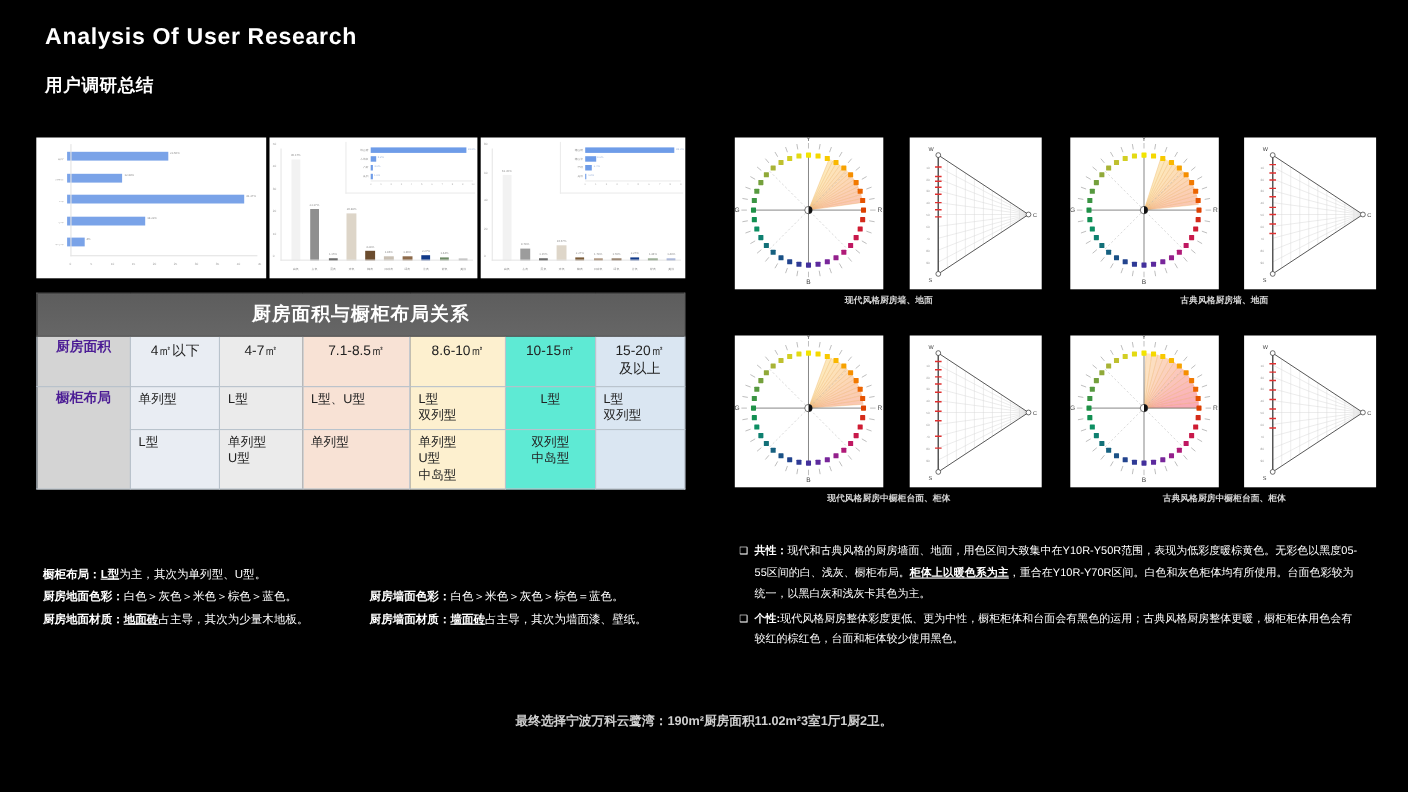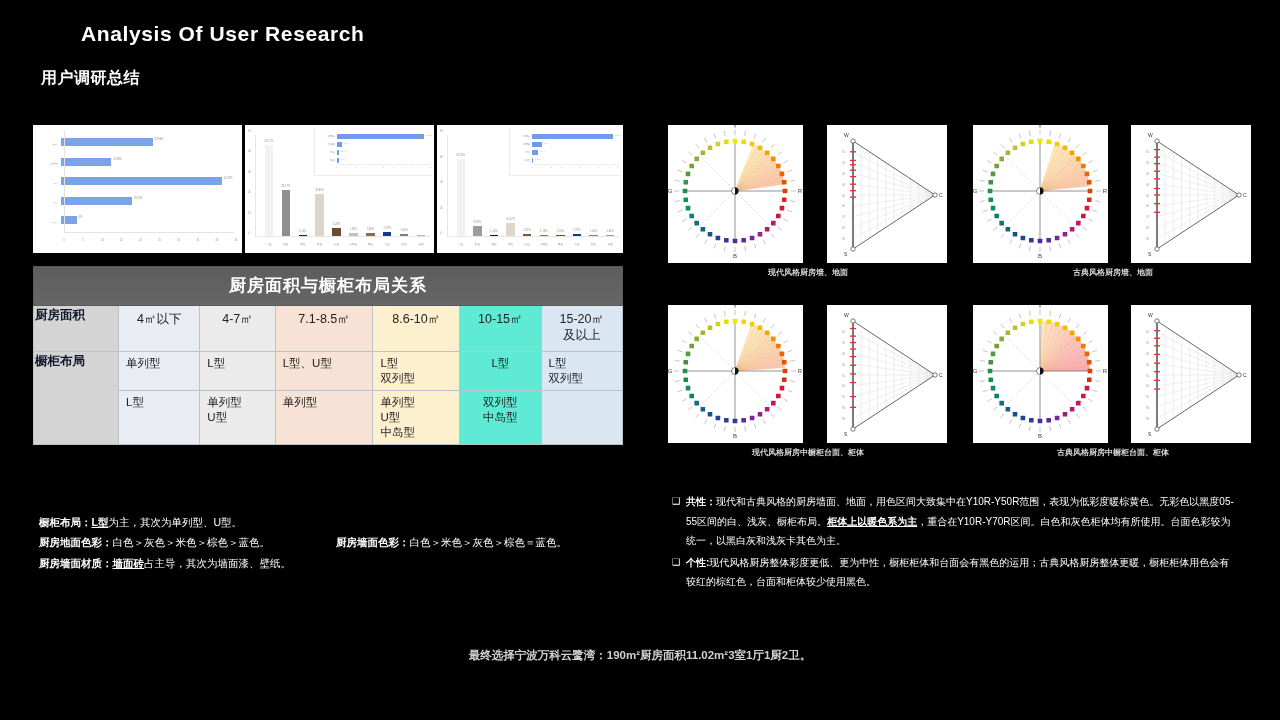--- a/index.html
+++ b/index.html
@@ -11,21 +11,20 @@
     color:#fff;
     overflow:hidden;
     position:relative;
   }
 
   
   #title-en {
     position:absolute; left:41px; top:22px;
     font-size:21px; font-weight:bold; letter-spacing:0.6px;
     color:#ffffff;
-    margin-left:40px;
   }
   #title-cn {
     position:absolute; left:41px; top:68px;
     font-size:16px; font-weight:bold; letter-spacing:0.5px;
     color:#ffffff;
   }
 
   
   #chart-strip {
     position:absolute; left:33px; top:125px;
@@ -83,22 +82,22 @@
     width:590px; border-collapse:collapse;
     font-size:11.5px; color:#222;
   }
   #layout-table td, #layout-table th { border:1px solid #b9c3cc; vertical-align:top; }
   #layout-table .tbl-title {
     background:linear-gradient(180deg,#5d5d5d,#666666);
     color:#fff; font-size:17px; font-weight:bold; text-align:center;
     padding:7px 0 8px; border:1px solid #5a5a5a; letter-spacing:1px;
   }
   .rowhead {
-    background:#d4d4d4; color:#0f172a; font-weight:bold; font-size:12.5px;
-    text-align:left; width:85px; vertical-align:middle;
+    background:#d4d4d4; color:#4c1d95; font-weight:bold; font-size:12.5px;
+    text-align:center; width:85px; vertical-align:middle;
   }
   .cellpad { padding:4px 7px; line-height:1.32; }
   .hdr-cell { text-align:center; font-size:12.5px; padding:5px 4px 7px; line-height:1.3; }
   .c-blue1 { background:#e9edf3; }
   .c-gray1 { background:#ebebeb; }
   .c-peach { background:#f8e2d5; }
   .c-cream { background:#fdf0cf; }
   .c-green { background:#5eead4;text-align:center; }
   .c-blue2 { background:#dae6f2; }
   .c-empty { background:#dae6f2; }
@@ -431,20 +430,21 @@
 
 <div id="left-notes">
     <div class="note-line">
       <div class="note-col"><span class="note-lbl">橱柜布局：</span><span class="u">L型</span><span>为主，其次为单列型、U型。</span></div>
     </div>
     <div class="note-line">
       <div class="note-col"><span class="note-lbl">厨房地面色彩：</span><span>白色＞灰色＞米色＞棕色＞蓝色。</span></div>
       <div class="note-col"><span class="note-lbl">厨房墙面色彩：</span><span>白色＞米色＞灰色＞棕色＝蓝色。</span></div>
     </div>
     <div class="note-line">
+      <div class="note-col"><span class="note-lbl">厨房地面材质：</span><span class="u">地面砖</span><span>占主导，其次为少量木地板。</span></div>
       <div class="note-col"><span class="note-lbl">厨房墙面材质：</span><span class="u">墙面砖</span><span>占主导，其次为墙面漆、壁纸。</span></div>
     </div>
   </div>
 
 <div class="ncs-card" style="left:668px; top:125px; width:135px; height:138px;">
   <div class="ncs-slot"><svg width="135" height="138" viewBox="0 0 135 138">
         <path d="M67,66 L85.7303296707956,19.640807271660627 L89.14238268135257,21.17015626624896 Z" fill="rgba(252,210,120,0.5)" stroke="none"></path>
         <path d="M67,66 L89.14238268135257,21.17015626624896 L92.43060650617159,22.95021193166842 Z" fill="rgba(252,205,119,0.5)" stroke="none"></path>
         <path d="M67,66 L92.43060650617159,22.95021193166842 L95.57661206379687,24.971019474580423 Z" fill="rgba(251,200,117,0.5)" stroke="none"></path>
         <path d="M67,66 L95.57661206379687,24.971019474580423 L98.56280561501194,27.221277719489386 Z" fill="rgba(251,195,116,0.5)" stroke="none"></path>

